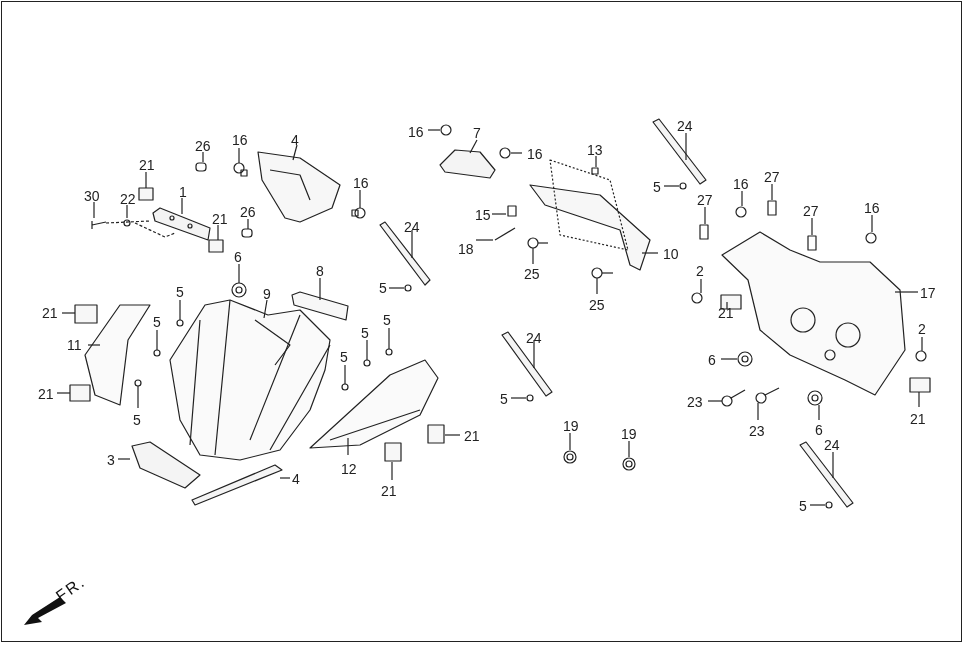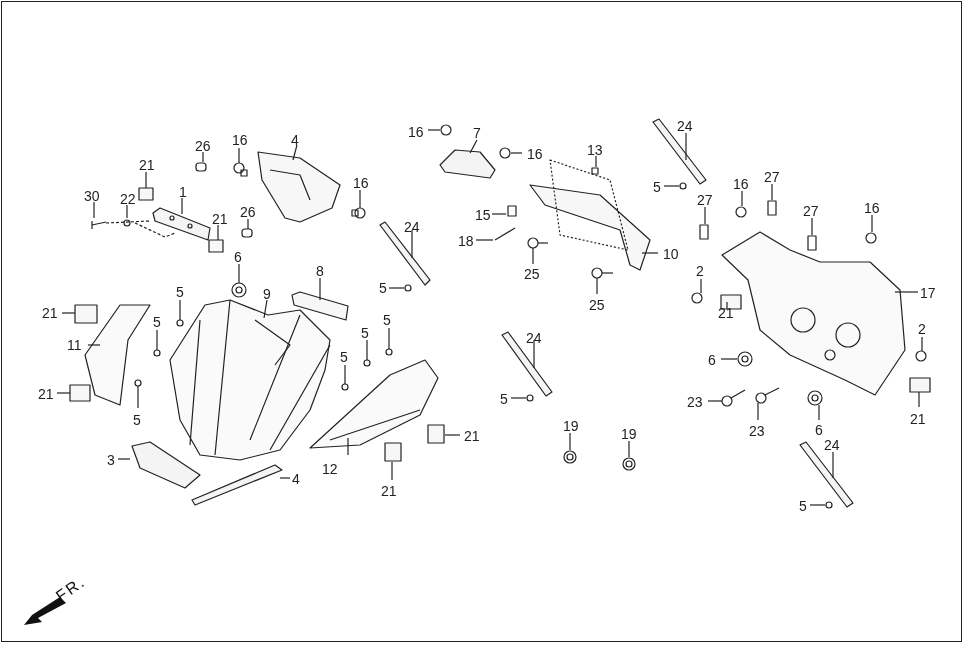--- a/index.html
+++ b/index.html
@@ -298,32 +298,32 @@
     <span class="callout" style="left: 653px; top: 180px;">5</span>
     <span class="callout" style="left: 799px; top: 499px;">5</span>
     <span class="callout" style="left: 234px; top: 250px;">6</span>
     <span class="callout" style="left: 708px; top: 353px;">6</span>
     <span class="callout" style="left: 815px; top: 423px;">6</span>
     <span class="callout" style="left: 473px; top: 126px;">7</span>
     <span class="callout" style="left: 316px; top: 264px;">8</span>
     <span class="callout" style="left: 263px; top: 287px;">9</span>
     <span class="callout" style="left: 663px; top: 247px;">10</span>
     <span class="callout" style="left: 67px; top: 338px;">11</span>
-    <span class="callout" style="left: 322px; top: 462px; text-align: center;">12</span>
+    <span class="callout" style="left: 341px; top: 462px; text-align: center;">12</span>
     <span class="callout" style="left: 587px; top: 143px;">13</span>
     <span class="callout" style="left: 291px; top: 133px;">4</span>
     <span class="callout" style="left: 475px; top: 208px; text-align: center;">15</span>
     <span class="callout" style="left: 232px; top: 133px;">16</span>
     <span class="callout" style="left: 408px; top: 125px;">16</span>
     <span class="callout" style="left: 527px; top: 147px;">16</span>
     <span class="callout" style="left: 733px; top: 177px;">16</span>
     <span class="callout" style="left: 353px; top: 176px;">16</span>
     <span class="callout" style="left: 864px; top: 201px;">16</span>
     <span class="callout" style="left: 920px; top: 286px;">17</span>
-    <span class="callout" style="left: 458px; top: 234px;">18</span>
+    <span class="callout" style="left: 458px; top: 242px;">18</span>
     <span class="callout" style="left: 563px; top: 419px;">19</span>
     <span class="callout" style="left: 621px; top: 427px;">19</span>
     <span class="callout" style="left: 84px; top: 189px;">30</span>
     <span class="callout" style="left: 139px; top: 158px;">21</span>
     <span class="callout" style="left: 212px; top: 212px;">21</span>
     <span class="callout" style="left: 42px; top: 306px;">21</span>
     <span class="callout" style="left: 38px; top: 387px;">21</span>
     <span class="callout" style="left: 464px; top: 429px;">21</span>
     <span class="callout" style="left: 381px; top: 484px;">21</span>
     <span class="callout" style="left: 718px; top: 306px;">21</span>

